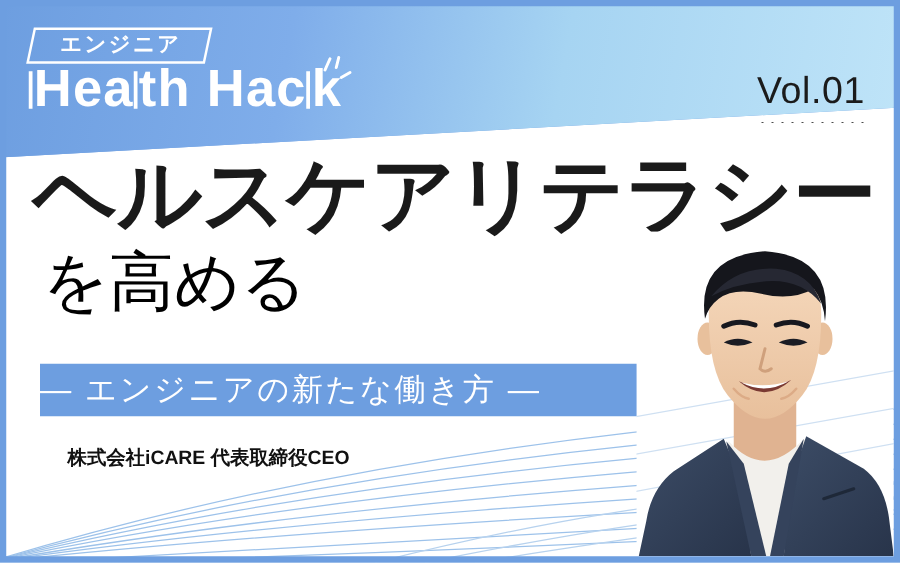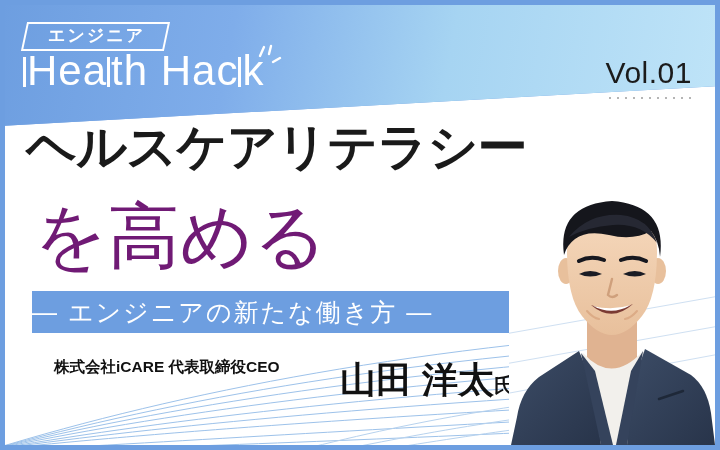--- a/index.html
+++ b/index.html
@@ -52,21 +52,21 @@
     letter-spacing:2px;
     line-height:1.05;
     white-space:nowrap;
   }
   
   .logo{
     position:absolute;left:23px;top:50px;
     z-index:6;
     color:#ffffff;
     font-size:42px;
-    font-weight:normal;
+    font-weight:bold;
     letter-spacing:1px;
     line-height:1;
     white-space:nowrap;
   }
   .logo .bar{
     display:inline-block;
     width:3px;height:30px;
     background:#ffffff;
     margin:0 1px -2px 0;
     vertical-align:baseline;
@@ -88,32 +88,32 @@
     position:absolute;right:28px;top:96px;width:86px;height:4px;z-index:6;
     background-image:radial-gradient(#4c4c4c 1px,transparent 1.2px);
     background-size:8px 4px;
     background-repeat:repeat-x;
   }
   
   .waves{position:absolute;left:0;top:300px;width:720px;height:150px;z-index:3;}
   
   .headline1{
     position:absolute;left:26px;top:122px;z-index:8;
-    font-size:50px;
+    font-size:67px;
     font-weight:bold;
     color:#1a1a1a;
     letter-spacing:-1px;
     line-height:1;
     white-space:nowrap;
   }
   .headline2{
     position:absolute;left:34px;top:200px;z-index:8;
-    font-size:72px;
+    font-size:52px;
     font-weight:normal;
-    color:#701a75;
+    color:#000000;
     letter-spacing:0px;
     line-height:1;
     white-space:nowrap;
   }
   
   .subbanner{
     position:absolute;left:32px;top:291px;
     width:560px;height:42px;
     background:#6d9ee0;
     z-index:8;
@@ -204,23 +204,20 @@
   <div class="headline2">を高める</div>
 
   <div class="subbanner">
     <span>— エンジニアの新たな働き方 —</span>
   </div>
 
   <div class="creds">
     <div>株式会社iCARE 代表取締役CEO</div>
   </div>
 
-  <div class="name">
-    <span>山田 洋太</span><span class="suffix">氏</span>
-  </div>
 
   <div class="photo">
     <svg width="206" height="260" viewBox="0 0 206 260">
       <defs>
         <clipPath id="pclip">
             <rect x="0" y="0" width="206" height="260"></rect>
           </clipPath>
         <linearGradient id="suitg" x1="0" y1="0" x2="1" y2="1">
           <stop offset="0%" stop-color="#3c4c66"></stop>
           <stop offset="100%" stop-color="#28344a"></stop>

